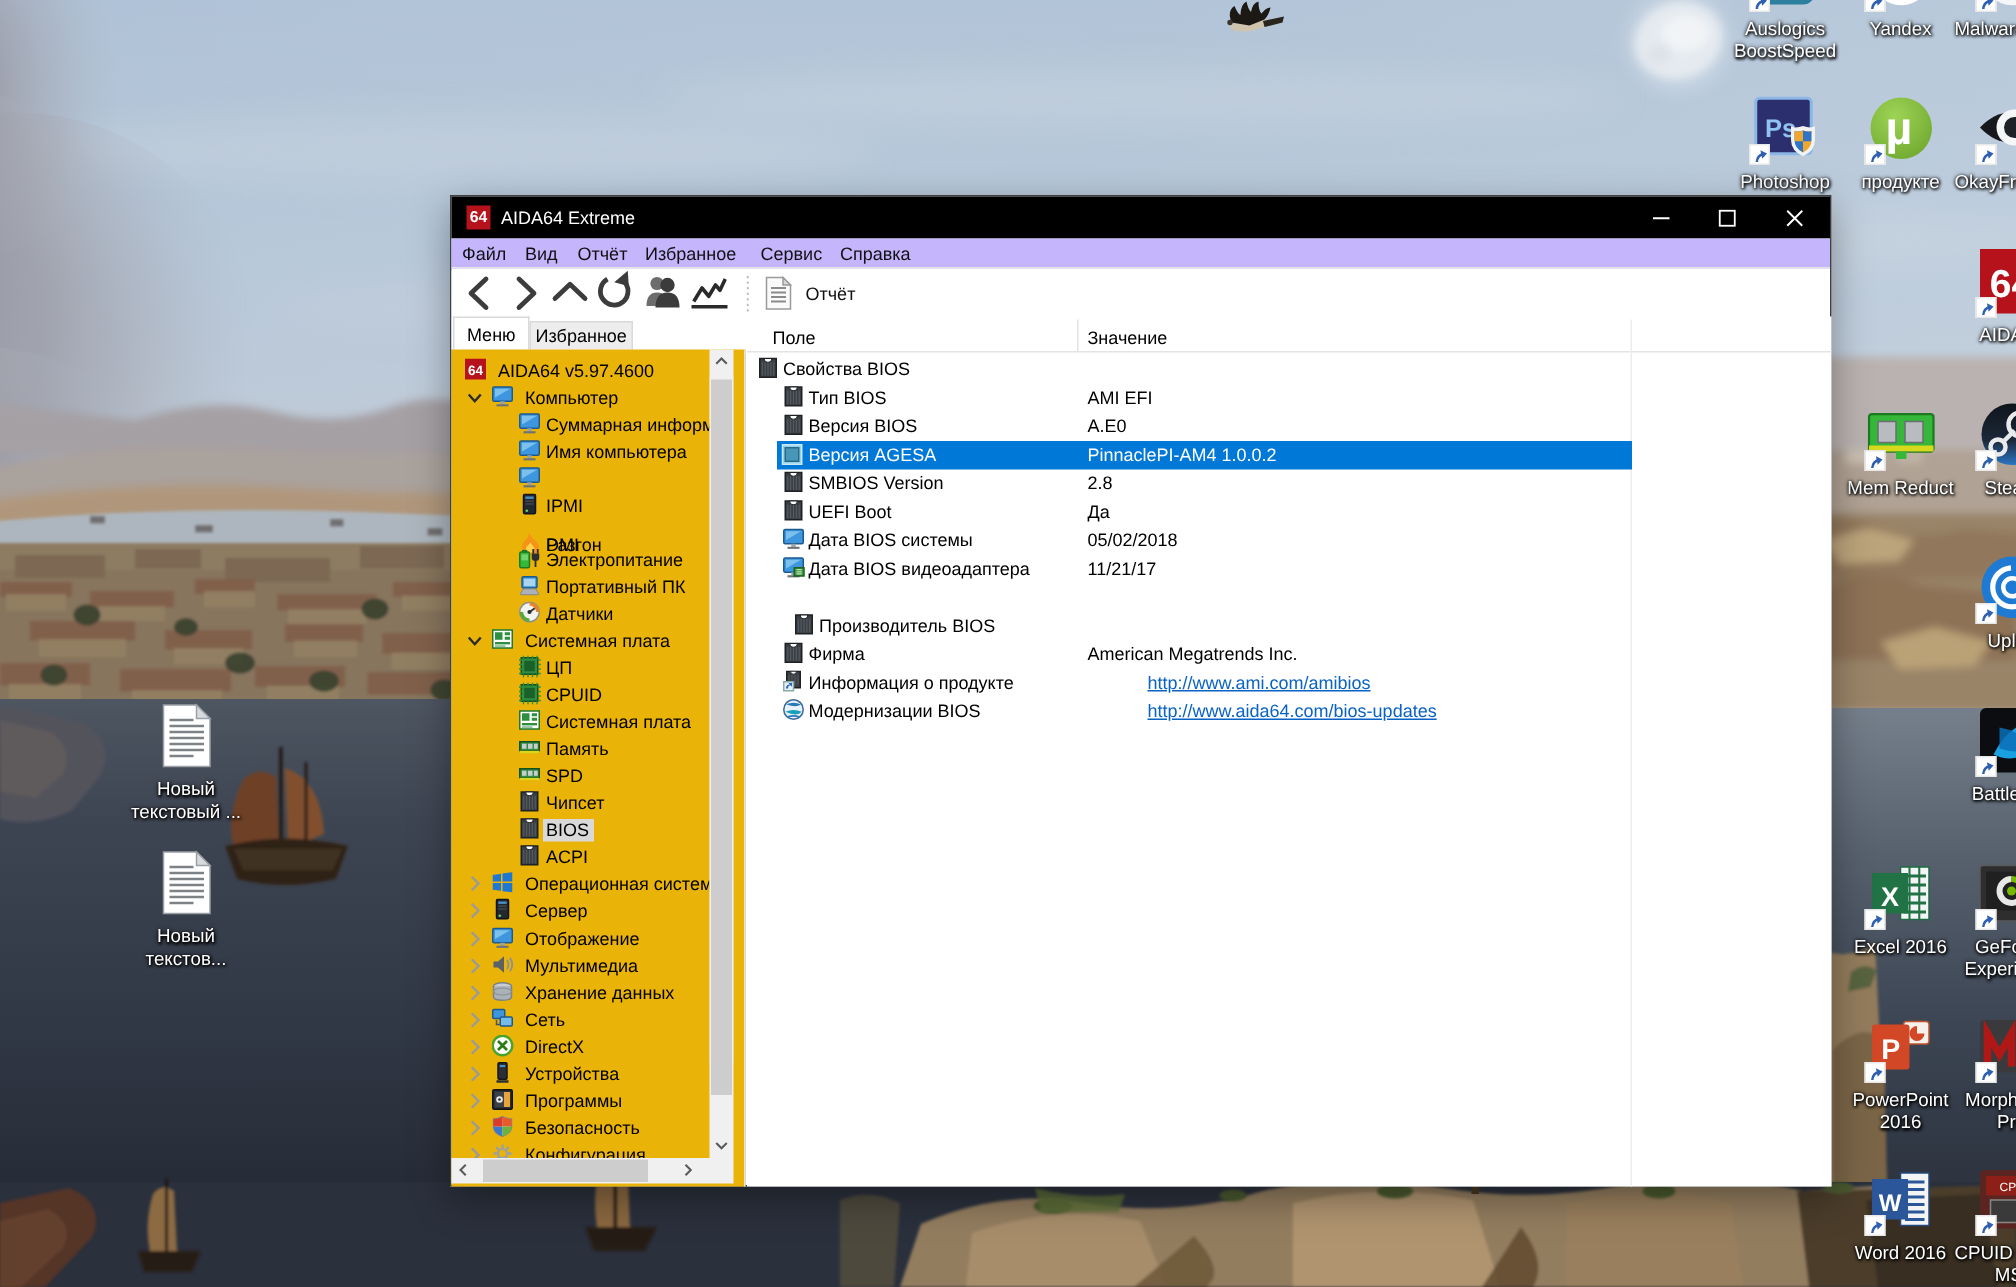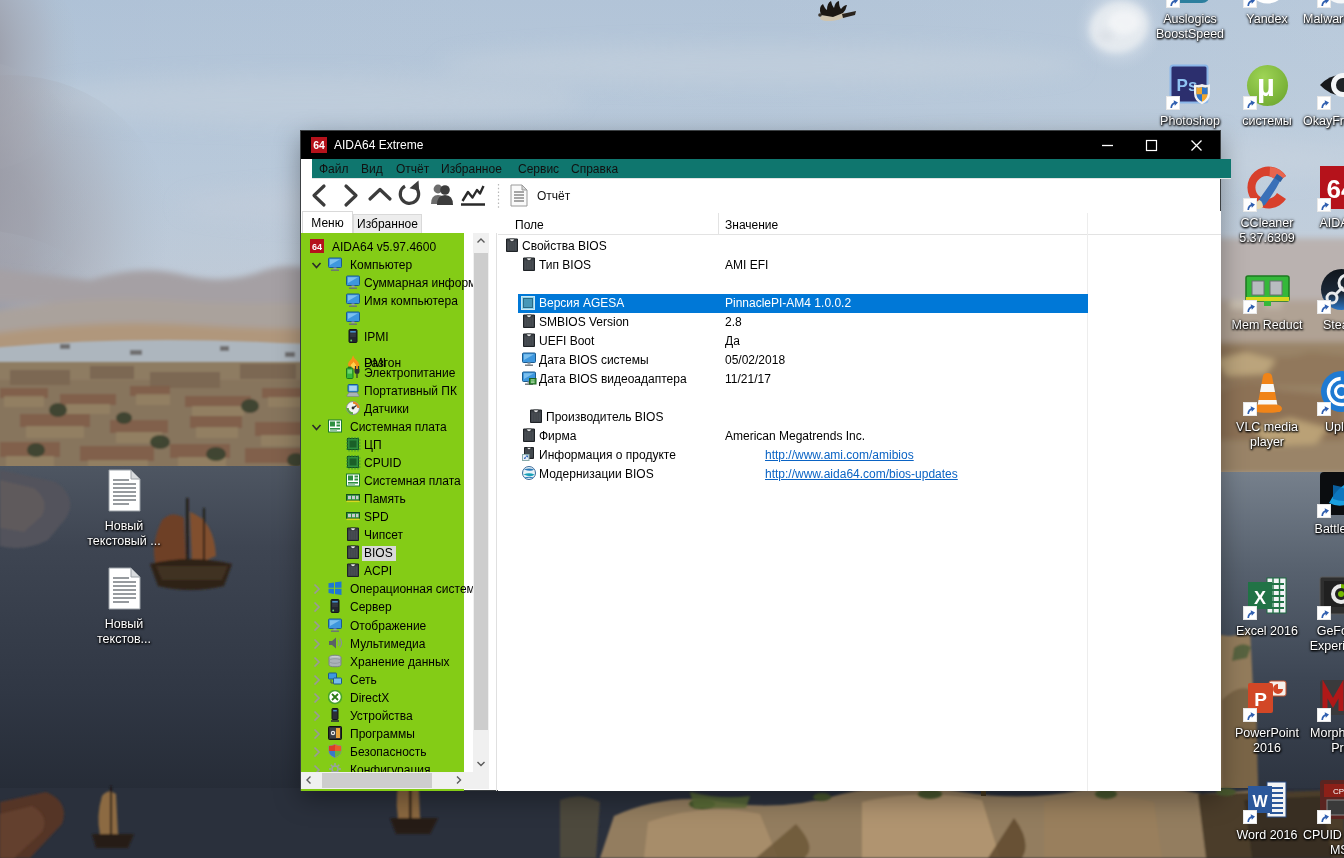--- a/index.html
+++ b/index.html
@@ -12,30 +12,30 @@
      text-shadow:0 1px 2px rgba(0,0,0,.95), 0 0 3px rgba(0,0,0,.8), 1px 1px 2px rgba(0,0,0,.9); }
   .sc { position:absolute; left:-2px; bottom:-2px; width:14px; height:14px; background:#fff; border:1px solid #e8e8e8; }
   .sc svg { position:absolute; left:1px; top:1px; }
   #win { position:absolute; left:300px; top:130px; width:921px; height:661px;
          background:#fff; border:1px solid #3c4043; box-shadow:0 8px 24px rgba(0,0,0,.35); }
   #tbar { position:absolute; left:0; top:0; width:100%; height:28px; background:#000; }
   #tbar .appico { position:absolute; left:10px; top:6px; width:16px; height:16px; background:#b5121b;
         color:#fff; font-size:10.5px; font-weight:bold; text-align:center; line-height:16px; }
   #tbar .ttl { position:absolute; left:33px; top:7px; font-size:12px; color:#fff; }
   .capbtn { position:absolute; top:0; width:45px; height:28px; }
-  #menubar { position:absolute; left:0; top:28px; width:100%; height:20px; background:#0f766e;
-             border-bottom:1px solid #e3e3e3; font-size:12px; color:#111;margin-left:11px; }
+  #menubar { position:absolute; left:0; top:28px; width:100%; height:20px; background:#c4b5fd;
+             border-bottom:1px solid #e3e3e3; font-size:12px; color:#111; }
   #menubar span { position:absolute; top:3px; }
   #toolbar { position:absolute; left:0; top:49px; width:100%; height:31px; background:#fff; }
   #tabstrip { position:absolute; left:0; top:80px; width:196px; height:22px; background:#fff; }
   .tab1 { position:absolute; left:1px; top:0; width:51px; height:22px; background:#fff;
           border:1px solid #d9d9d9; border-bottom:none; font-size:12px; text-align:center; padding-top:4px; }
   .tab2 { position:absolute; left:52px; top:3px; width:69px; height:19px; background:#ededed;
           border:1px solid #d9d9d9; border-bottom:none; font-size:12px; text-align:center; padding-top:2px; }
-  #lpanel { position:absolute; left:0; top:102px; width:163px; height:558px; background:#84cc16;text-decoration:underline; }
+  #lpanel { position:absolute; left:0; top:102px; width:196px; height:558px; background:#eab308;text-decoration:underline; }
   #tree { position:absolute; left:1px; top:3px; width:171px; height:536px; overflow:hidden; font-size:12px; }
   .trow { position:absolute; height:18px; white-space:nowrap; }
   .trow .tx { position:absolute; top:2px; }
   #vsb { position:absolute; left:172px; top:0px; width:16px; height:539px; background:#f0f0f0; }
   #hsb { position:absolute; left:0px; top:539px; width:188px; height:17px; background:#f0f0f0; }
   #rpanel { position:absolute; left:197px; top:80px; width:723px; height:580px; background:#fff; font-size:12px; }
   .rrow { position:absolute; left:0; height:19px; white-space:nowrap; }
   .val { position:absolute; left:227px; top:2px; }
   a.lk { color:#0a63c4; text-decoration:underline;padding-left:40px; }
 </style>
@@ -361,53 +361,37 @@
           </defs>
           <circle cx="22.5" cy="22.5" r="20.5" fill="url(#utg)"></circle>
           <text x="21" y="33" font-family="Liberation Sans" font-size="31" font-weight="bold" fill="#fff" text-anchor="middle">µ</text>
         </svg>
   <span class="sc">
           <svg width="12" height="12">
             <path d="M3.2 10 q0.3 -4.6 4.6 -5.4" fill="none" stroke="#2f5fb0" stroke-width="1.7"></path>
             <path d="M5.6 2.2 L10 4.4 L6.8 7.8 Z" fill="#2f5fb0"></path>
           </svg>
         </span></div>
- <div class="lab">системы</div>
+ <div class="lab">продукте</div>
 </div>
 <div class="dicon" style="left:1303px;top:63px;">
  <div class="ic"><svg width="45" height="45">
           <path d="M1 22 Q20 2 44 22 Q20 42 1 22 z" fill="#16181b"></path>
           <circle cx="24" cy="22" r="12" fill="#f4f6f8"></circle>
           <circle cx="24" cy="22" r="7" fill="#1e2226"></circle>
         </svg>
   <span class="sc">
           <svg width="12" height="12">
             <path d="M3.2 10 q0.3 -4.6 4.6 -5.4" fill="none" stroke="#2f5fb0" stroke-width="1.7"></path>
             <path d="M5.6 2.2 L10 4.4 L6.8 7.8 Z" fill="#2f5fb0"></path>
           </svg>
         </span></div>
  <div class="lab">OkayFreedom</div>
 </div>
 
-<div class="dicon" style="left:1229px;top:165px;">
- <div class="ic"><svg width="45" height="45">
-          <path d="M41 11 A 21 21 0 1 0 41 34 L32 28 A 11.5 11.5 0 1 1 32 17 z" fill="#d8402c"></path>
-          <path d="M41 11 A 21 21 0 0 0 25 2 l-0.5 9.5 a 11.5 11.5 0 0 1 7.5 5.5 z" fill="#e8654e"></path>
-          <path d="M13 36 q10 -14 19 -27 l5 3.5 q-7 14 -17 27.5 q-4.5 2.5 -7 -4 z" fill="#3a70b8"></path>
-          <path d="M32 9 l6 4 l-2.5 4 l-6 -4 z" fill="#2e5f9e"></path>
-          <path d="M9 43 q1.5 -7 5.5 -8 q3.5 2 3.5 7 q-4.5 3.5 -9 1 z" fill="#e8d9b0"></path>
-        </svg>
-  <span class="sc">
-          <svg width="12" height="12">
-            <path d="M3.2 10 q0.3 -4.6 4.6 -5.4" fill="none" stroke="#2f5fb0" stroke-width="1.7"></path>
-            <path d="M5.6 2.2 L10 4.4 L6.8 7.8 Z" fill="#2f5fb0"></path>
-          </svg>
-        </span></div>
- <div class="lab">CCleaner<br>5.37.6309</div>
-</div>
 <div class="dicon" style="left:1303px;top:165px;">
  <div class="ic"><svg width="45" height="45">
           <rect x="1" y="1" width="43" height="43" fill="#b5121b"></rect>
           <text x="22" y="33" font-family="Liberation Sans" font-size="26" font-weight="bold" fill="#fff" text-anchor="middle">64</text>
         </svg>
   <span class="sc">
           <svg width="12" height="12">
             <path d="M3.2 10 q0.3 -4.6 4.6 -5.4" fill="none" stroke="#2f5fb0" stroke-width="1.7"></path>
             <path d="M5.6 2.2 L10 4.4 L6.8 7.8 Z" fill="#2f5fb0"></path>
           </svg>
@@ -447,36 +431,20 @@
         </svg>
   <span class="sc">
           <svg width="12" height="12">
             <path d="M3.2 10 q0.3 -4.6 4.6 -5.4" fill="none" stroke="#2f5fb0" stroke-width="1.7"></path>
             <path d="M5.6 2.2 L10 4.4 L6.8 7.8 Z" fill="#2f5fb0"></path>
           </svg>
         </span></div>
  <div class="lab">Steam</div>
 </div>
 
-<div class="dicon" style="left:1229px;top:369px;">
- <div class="ic"><svg width="45" height="45">
-          <path d="M22.5 4 q4 0 4.5 3 l1.5 8 h-12 l1.5 -8 q0.5 -3 4.5 -3 z" fill="#f08418"></path>
-          <path d="M16.5 15 h12 l1.5 8 h-15 z" fill="#f8f8f6"></path>
-          <path d="M15 23 h15 l1.5 8 h-18 z" fill="#f08418"></path>
-          <path d="M13.5 31 h18 l1 6 h-20 z" fill="#f8f8f6"></path>
-          <path d="M8 40 q0 -4 6 -4.5 l1 0 h15 l1 0 q6 0.5 6 4.5 q0 3 -7 3.5 q-8 0.5 -15 0 q-7 -0.5 -7 -3.5 z" fill="#f08418"></path>
-        </svg>
-  <span class="sc">
-          <svg width="12" height="12">
-            <path d="M3.2 10 q0.3 -4.6 4.6 -5.4" fill="none" stroke="#2f5fb0" stroke-width="1.7"></path>
-            <path d="M5.6 2.2 L10 4.4 L6.8 7.8 Z" fill="#2f5fb0"></path>
-          </svg>
-        </span></div>
- <div class="lab">VLC media<br>player</div>
-</div>
 <div class="dicon" style="left:1303px;top:369px;">
  <div class="ic"><svg width="45" height="45">
           <circle cx="22.5" cy="22.5" r="20.5" fill="#1e7ad2"></circle>
           <circle cx="22.5" cy="22.5" r="13" fill="none" stroke="#fff" stroke-width="3.5" stroke-dasharray="60 22"></circle>
           <circle cx="22.5" cy="22.5" r="6" fill="none" stroke="#fff" stroke-width="3"></circle>
         </svg>
   <span class="sc">
           <svg width="12" height="12">
             <path d="M3.2 10 q0.3 -4.6 4.6 -5.4" fill="none" stroke="#2f5fb0" stroke-width="1.7"></path>
             <path d="M5.6 2.2 L10 4.4 L6.8 7.8 Z" fill="#2f5fb0"></path>
@@ -1045,20 +1013,27 @@
           </svg>
           <span style="position:absolute;left:24px;top:2px;">Свойства BIOS</span>
         </div>
 <div class="rrow" style="top:45px;width:723px;">
           <svg style="position:absolute;left:24px;top:1px;" width="16" height="16">
             <use href="#i-chip"></use>
           </svg>
           <span style="position:absolute;left:41px;top:2px;">Тип BIOS</span>
           <span class="val">AMI EFI</span>
         </div>
+<div class="rrow" style="top:64px;width:723px;">
+          <svg style="position:absolute;left:24px;top:1px;" width="16" height="16">
+            <use href="#i-chip"></use>
+          </svg>
+          <span style="position:absolute;left:41px;top:2px;">Версия BIOS</span>
+          <span class="val">A.E0</span>
+        </div>
 <div class="rrow" style="top:83px;width:723px;">
           <div style="position:absolute;left:20px;top:0;width:570px;height:19px;background:#0078d7;"></div>
           <svg style="position:absolute;left:23px;top:2px;" width="16" height="16">
             <use href="#i-ages"></use>
           </svg>
           <span style="position:absolute;left:41px;top:2px;color:#fff;">Версия AGESA</span>
           <span class="val" style="color:#fff;">PinnaclePI-AM4 1.0.0.2</span>
         </div>
 <div class="rrow" style="top:102px;width:723px;">
           <svg style="position:absolute;left:24px;top:1px;" width="16" height="16">

